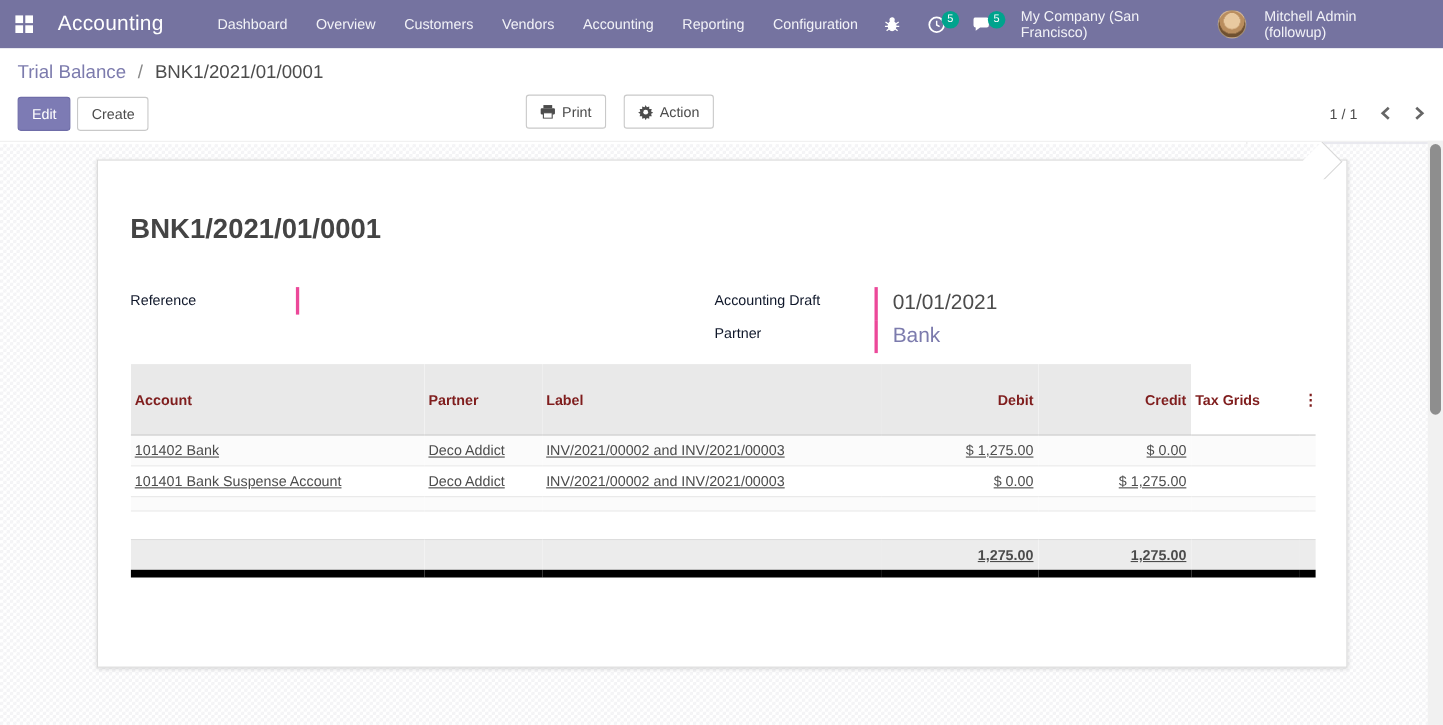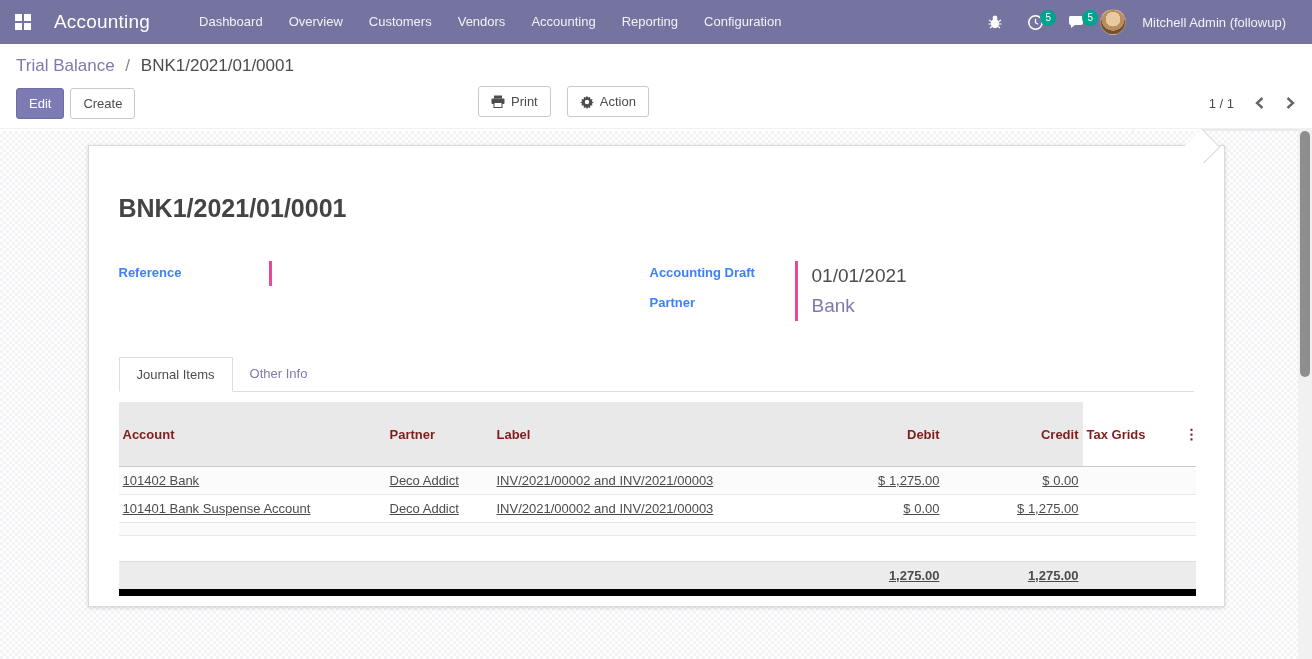--- a/index.html
+++ b/index.html
@@ -85,21 +85,21 @@
     width:1137px; height:462px; margin:14px auto 0; background:#fff;
     border:1px solid #d9d9d9; box-shadow:0 1px 4px rgba(0,0,0,.15);
     position:relative;
   }
   .doc-title { margin:48px 30px 0; font-size:25px; font-weight:700; color:#444; }
 
   .field-groups { display:flex; margin:38px 34px 0 30px; justify-content:space-between; }
   .fgroup { display:grid; align-content:start; }
   .fgroup-left  { flex:0 0 440px; grid-template-columns:150px 1fr; }
   .fgroup-right { flex:0 0 540px; grid-template-columns:145px 1fr; }
-  .flabel { font-weight:700; font-size:13px; color:#3b82f6; padding:4px 0; }
+  .flabel { font-weight:400; font-size:13px; color:#0f172a; padding:4px 0; }
   .fvalue { border-left:3px solid #ec4899; padding:4px 0 4px 14px; min-height:25px; font-size:19px; }
   .fvalue.link { color:#7c7bad; cursor:pointer; }
 
   
   .tabs { display:flex; margin:36px 30px 0; border-bottom:1px solid #ddd; }
   .tab { padding:9px 17px; font-size:13px; cursor:pointer; }
   .tab.active {
     background:#fff; border:1px solid #ddd; border-bottom:1px solid #fff;
     margin-bottom:-1px; color:#4c4c4c;
   }
@@ -165,20 +165,21 @@
         <path d="M8.5 4.8v3.9l2.7 1.6" stroke-width="1.3"></path>
       </svg>
       <span class="badge">5</span>
     </div>
     <div class="icon-btn">
       <svg width="18" height="16" viewBox="0 0 18 16">
         <path d="M2 2h11a2 2 0 0 1 2 2v5a2 2 0 0 1-2 2H7l-4 3v-3H3a2 2 0 0 1-2-2V4a2 2 0 0 1 1-2z" fill="#fff"></path>
       </svg>
       <span class="badge">5</span>
     </div>
+    <div class="company-name">My Company (San Francisco)</div>
     <div class="avatar"></div>
     <div class="user-name">Mitchell Admin (followup)</div>
   </div>
 </div>
 
 <div class="breadcrumb-row">
   <div class="breadcrumb">
     <span class="bc-link">Trial Balance</span>
     <span class="bc-sep">/</span>
     <span class="bc-current">BNK1/2021/01/0001</span>
@@ -243,24 +244,20 @@
         <div class="fvalue"></div>
       </div>
       <div class="fgroup fgroup-right">
         <div class="flabel">Accounting Draft</div>
         <div class="fvalue">01/01/2021</div>
         <div class="flabel">Partner</div>
         <div class="fvalue link">Bank</div>
       </div>
     </div>
 
-    <div class="tabs">
-      <div class="tab active">Journal Items</div>
-      <div class="tab inactive">Other Info</div>
-    </div>
 
     <table class="jitems">
       <colgroup>
         <col style="width:267px">
           <col style="width:107px">
           <col style="width:308px">
         <col style="width:143px">
           <col style="width:139px">
           <col style="width:98px">
           <col style="width:15px">

